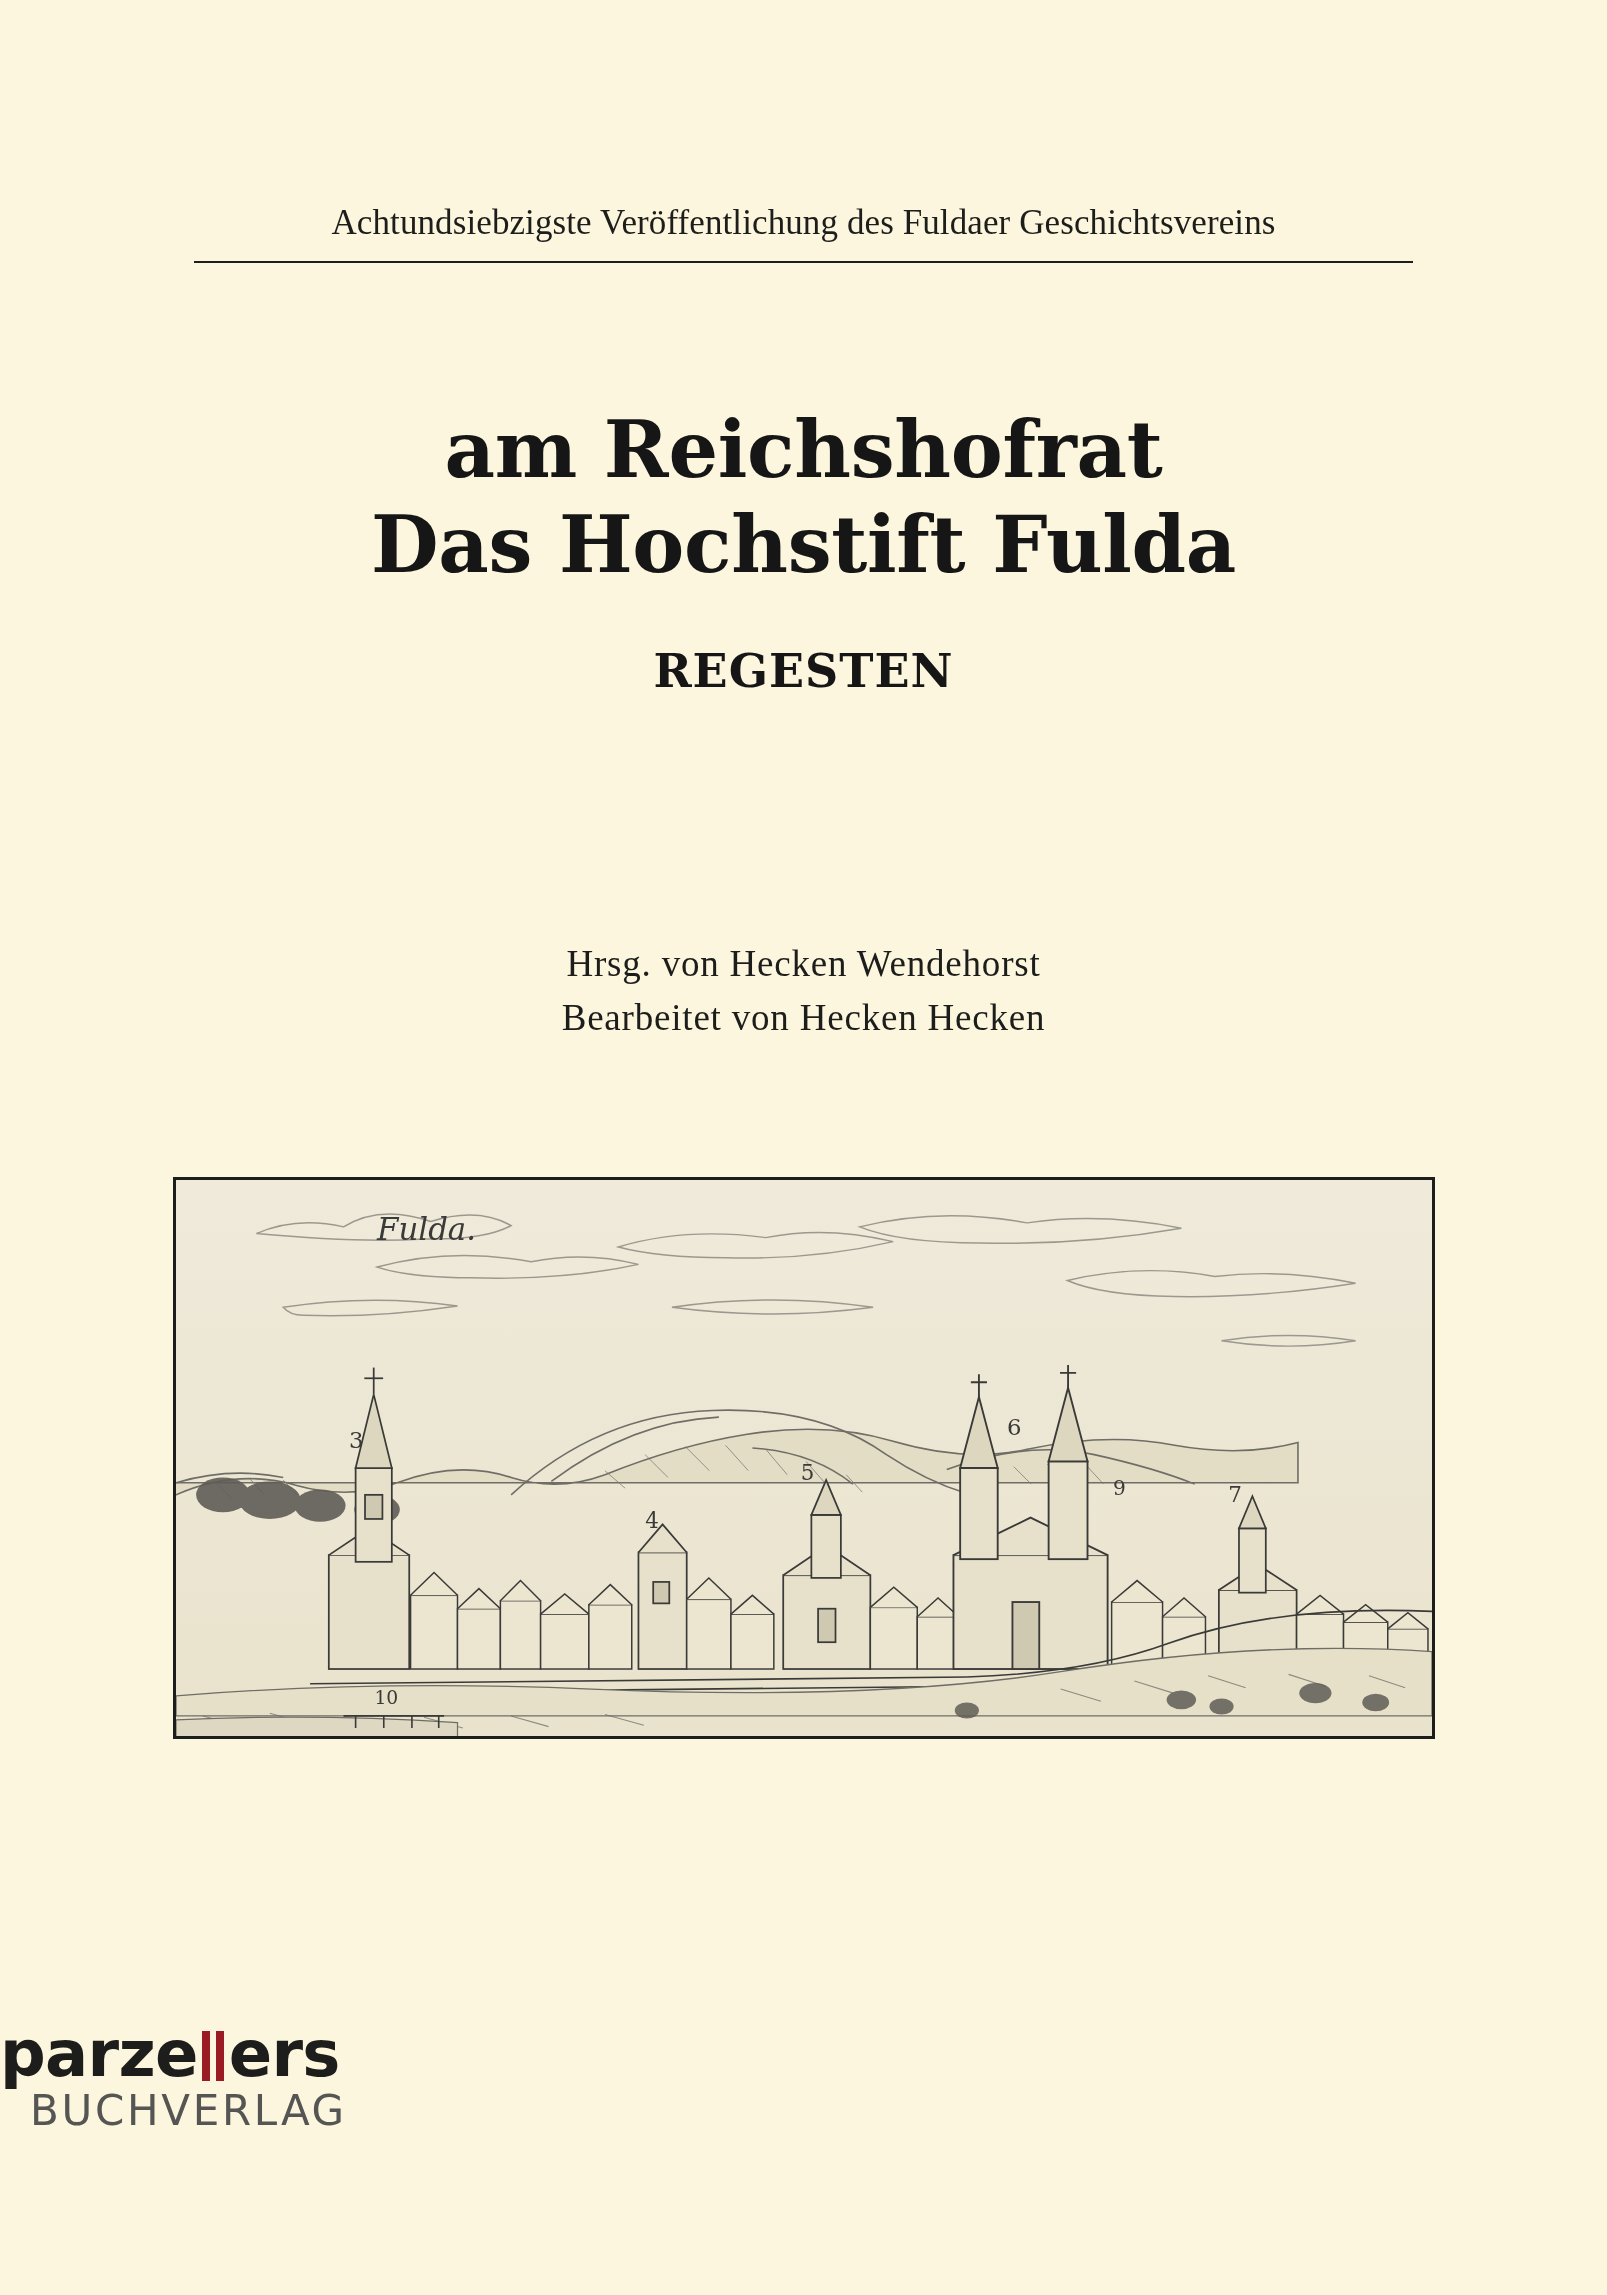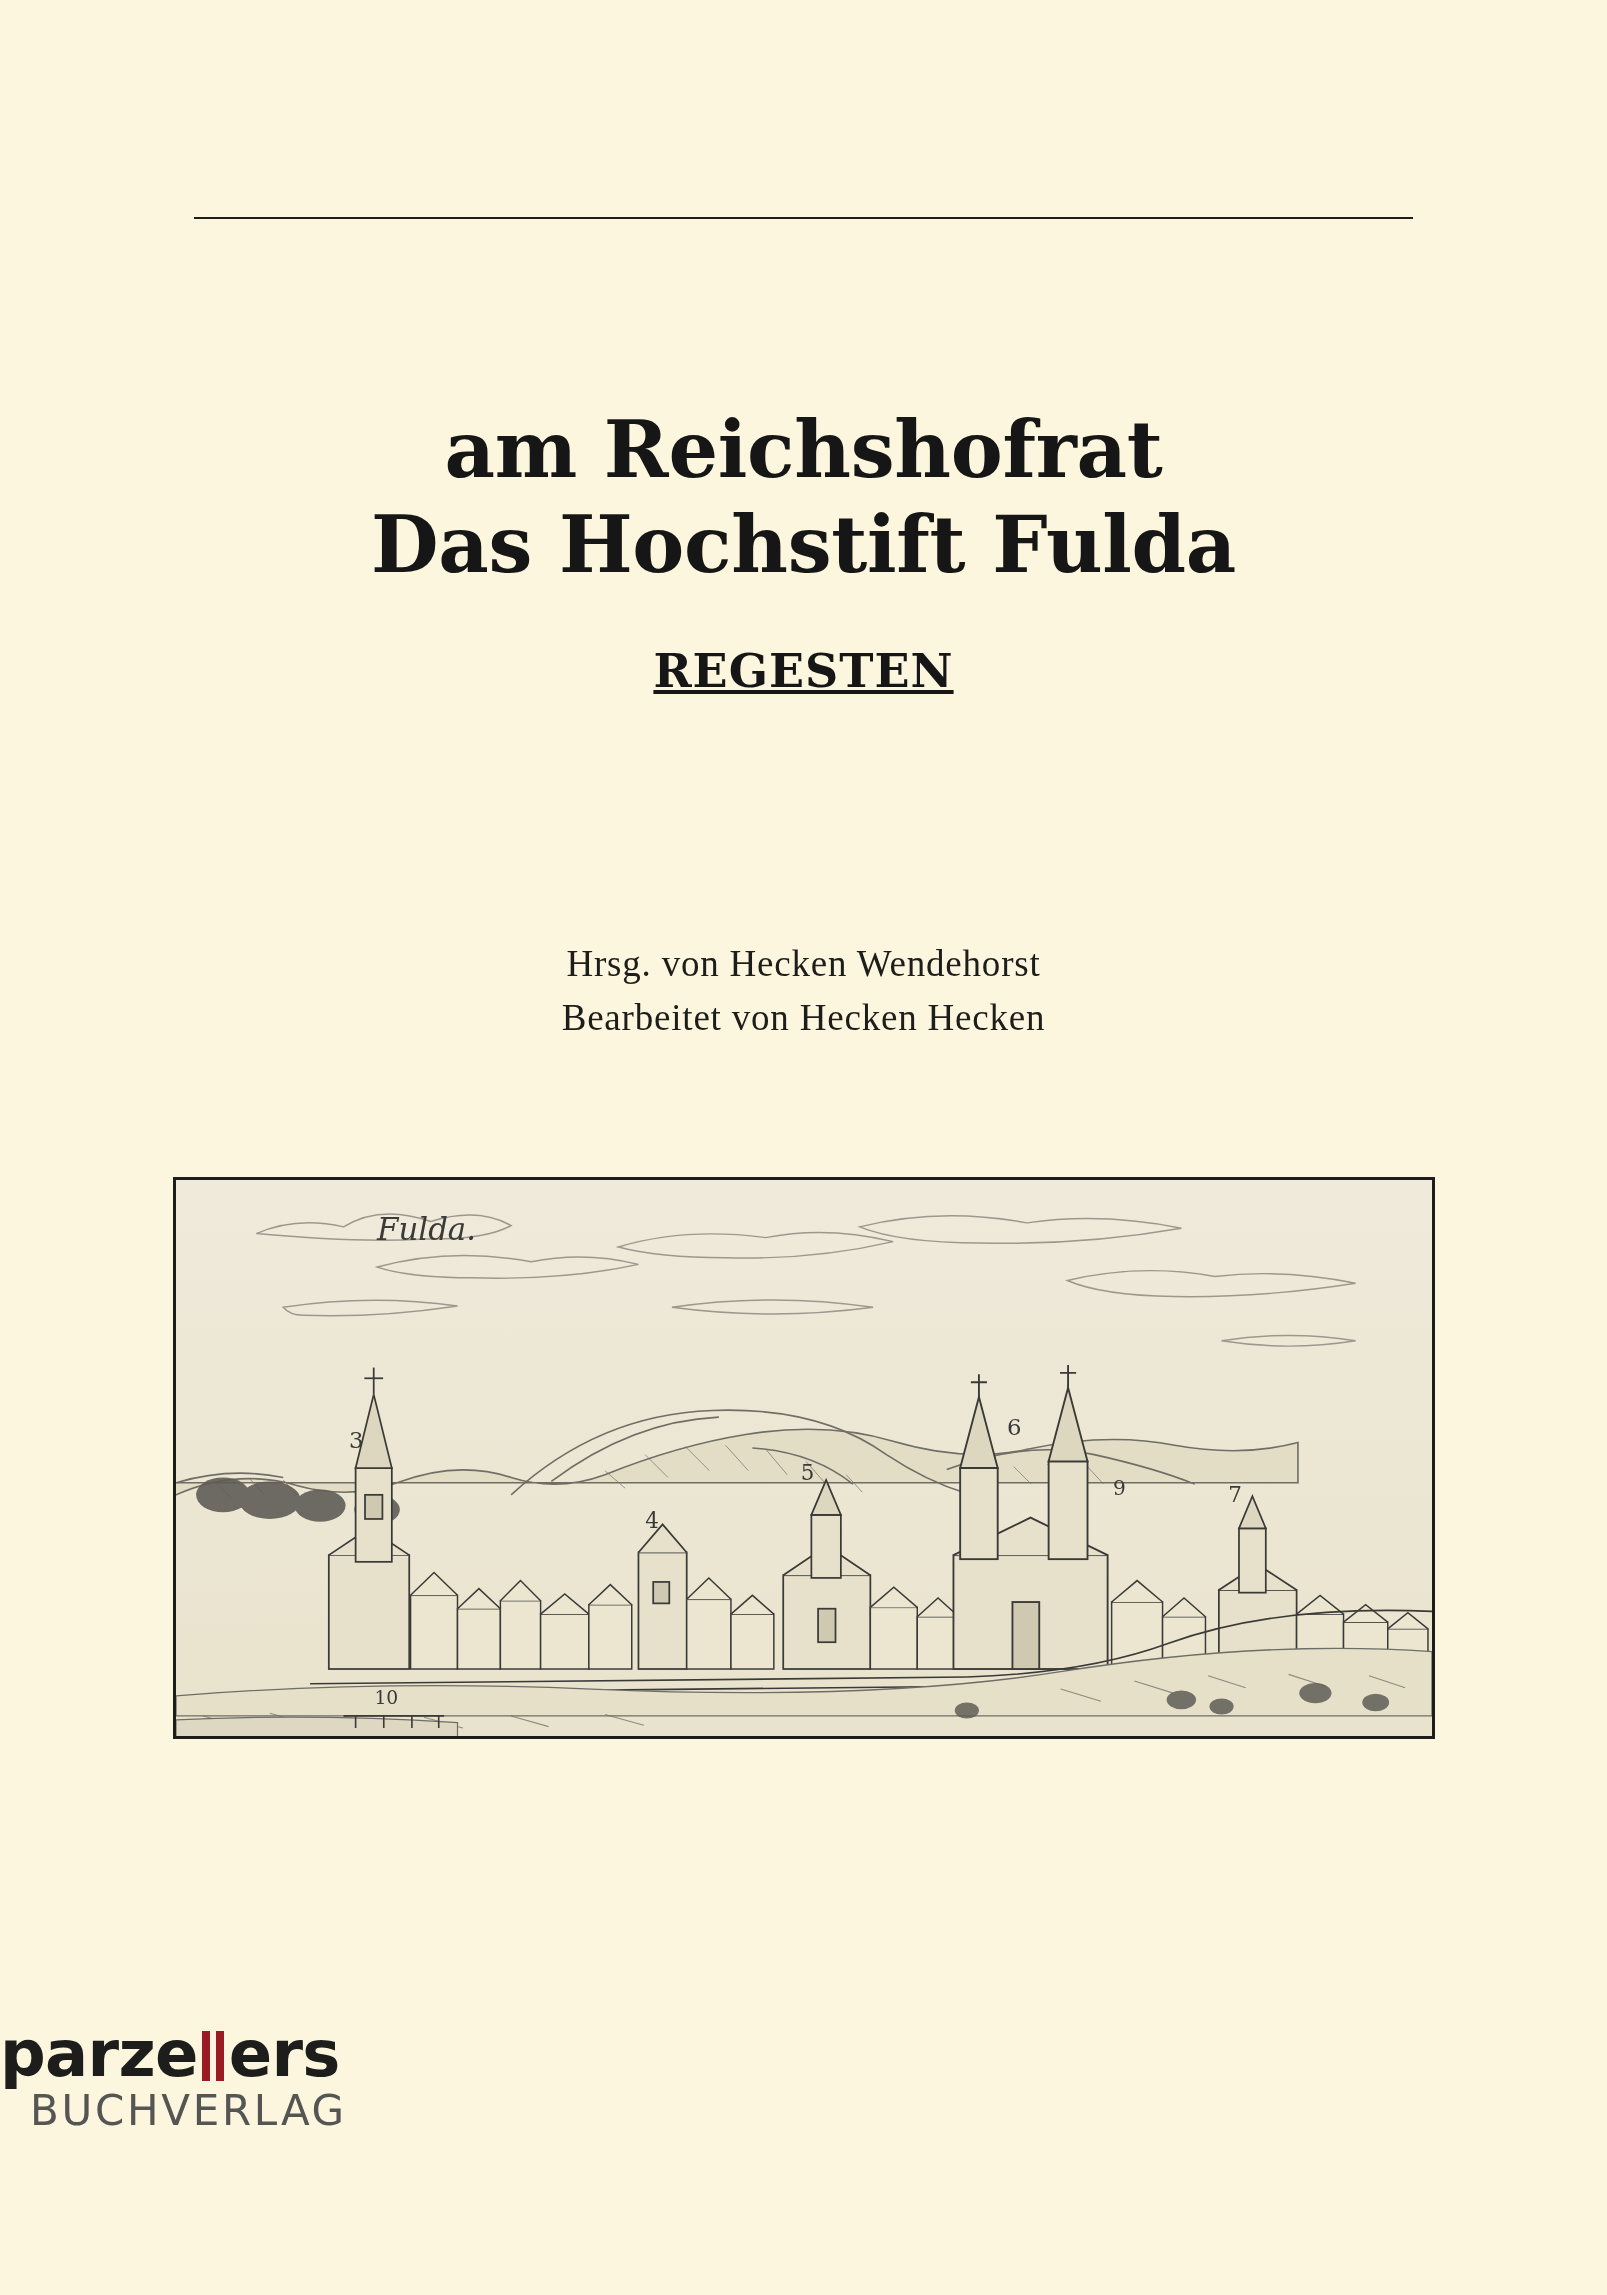--- a/index.html
+++ b/index.html
@@ -60,21 +60,20 @@
     color: #161616;
     letter-spacing: -0.3px;
   }
   .subtitle {
     margin-top: 52px;
     font-family: "DejaVu Serif", serif;
     font-weight: bold;
     font-size: 46px;
     letter-spacing: 1px;
     color: #161616;
-    text-decoration: underline;
   }
 
   
   .credits {
     position: absolute;
     top: 937px;
     left: 194px;
     width: 1219px;
     text-align: center;
   }
@@ -148,20 +147,21 @@
     line-height: 1;
     padding-left: 30px;
   }
 </style>
 </head>
 <body>
 
 <div class="cover">
 
   <div class="series-wrap">
+    <div class="series-text">Achtundsiebzigste Veröffentlichung des Fuldaer Geschichtsvereins</div>
     <div class="series-rule"></div>
   </div>
 
   <div class="title-block">
     <div class="title-line">am Reichshofrat</div>
     <div class="title-line">Das Hochstift Fulda</div>
     <div class="subtitle">REGESTEN</div>
   </div>
 
   <div class="credits">

